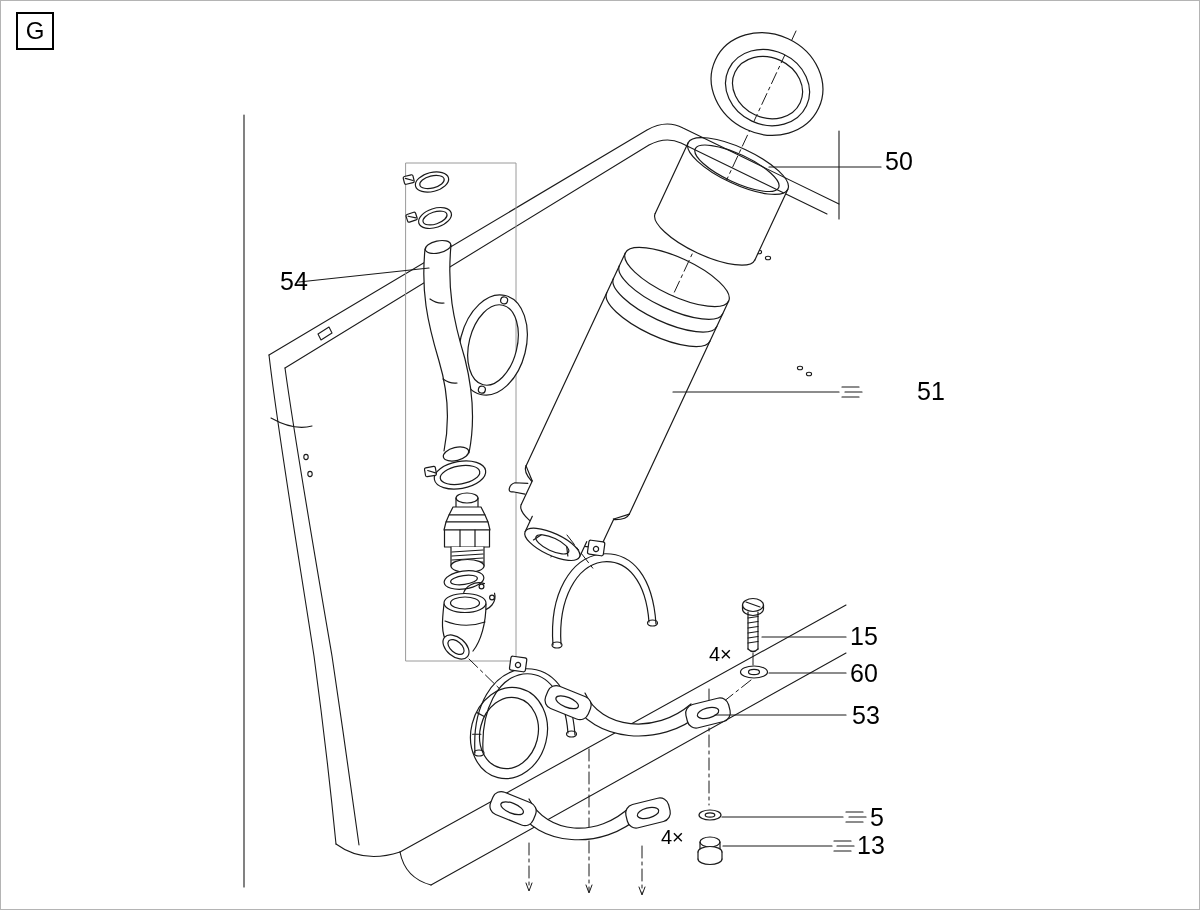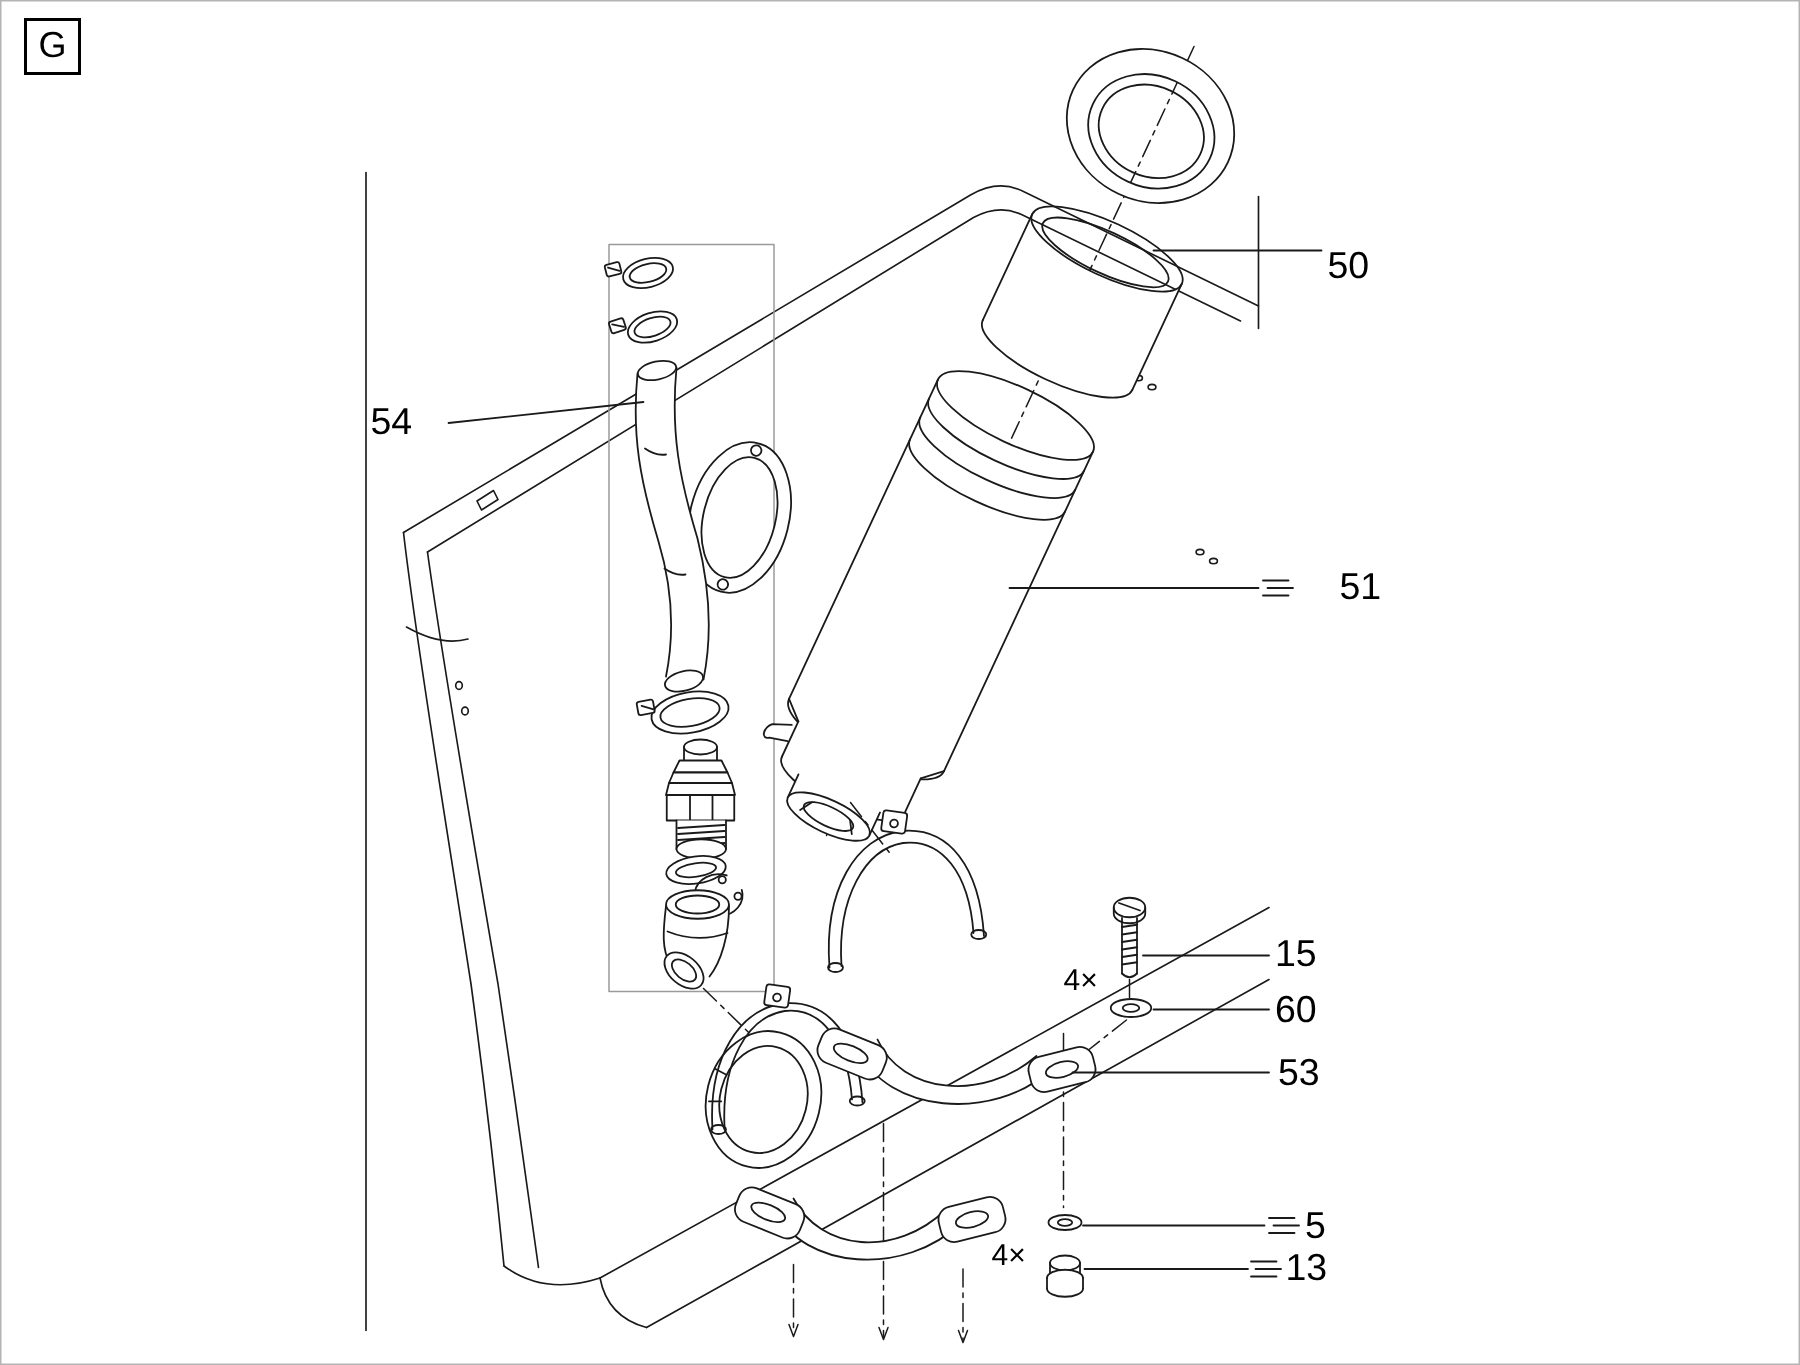--- a/index.html
+++ b/index.html
@@ -288,23 +288,23 @@
         </g>
         <g>
           <line x1="833" y1="840" x2="850" y2="840"></line>
           <line x1="836" y1="845" x2="853" y2="845"></line>
           <line x1="833" y1="850" x2="850" y2="850"></line>
         </g>
       </g>
     </g>
   </svg>
 
-  <div class="callout" style="left:884px;top:164px">50</div>
-  <div class="callout" style="left:892px;top:378px">51</div>
-  <div class="callout" style="left:246px;top:268px">54</div>
+  <div class="callout" style="left:884px;top:148px">50</div>
+  <div class="callout" style="left:916px;top:378px">51</div>
+  <div class="callout" style="left:279px;top:268px">54</div>
   <div class="callout" style="left:849px;top:623px">15</div>
   <div class="callout" style="left:849px;top:660px">60</div>
   <div class="callout" style="left:851px;top:702px">53</div>
   <div class="callout" style="left:869px;top:804px">5</div>
   <div class="callout" style="left:856px;top:832px">13</div>
 
   <div class="qty" style="left:708px;top:643px">4×</div>
   <div class="qty" style="left:660px;top:826px">4×</div>
 
 </div>

